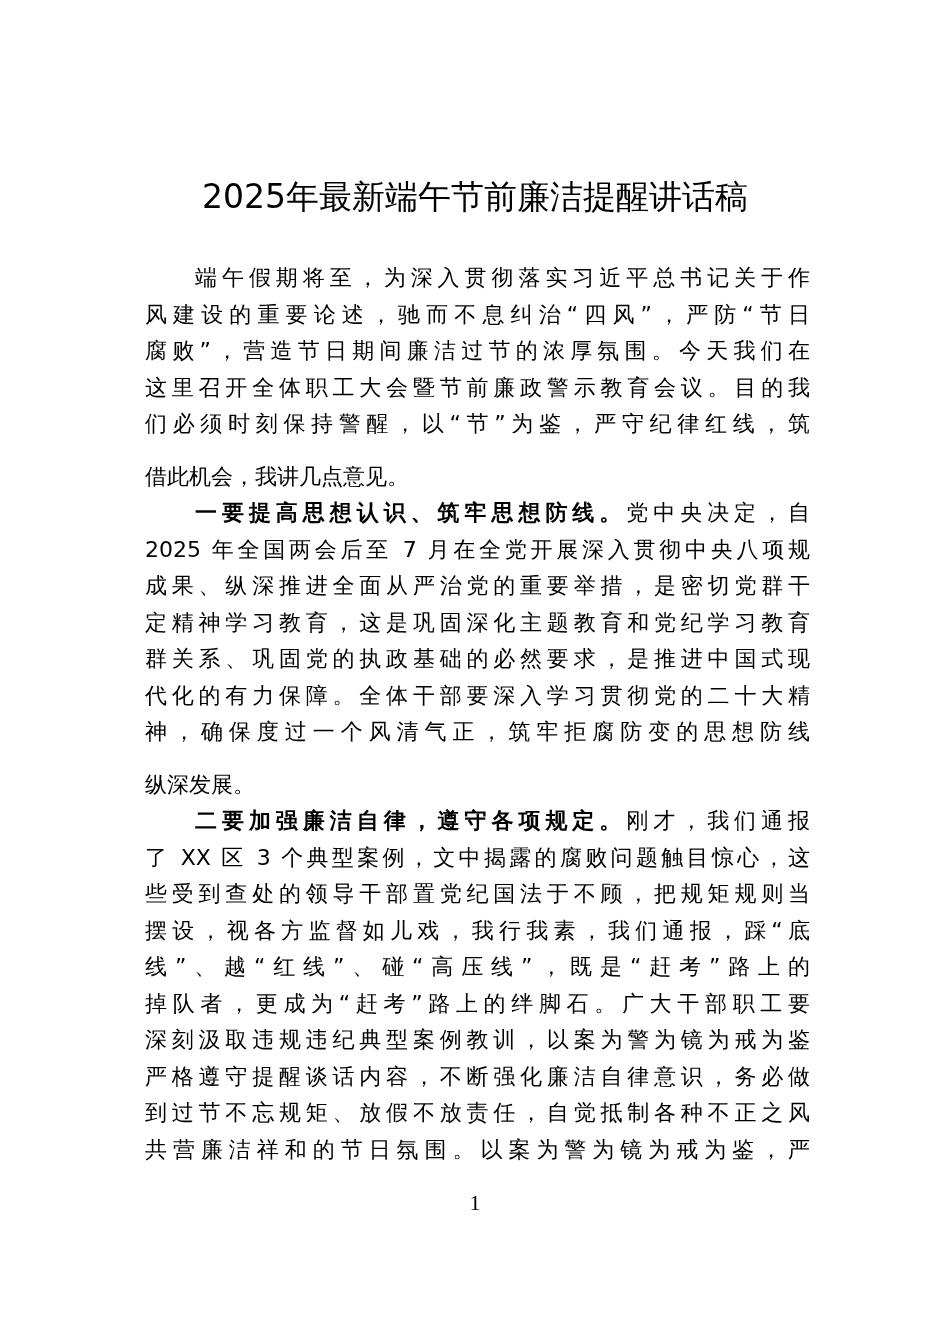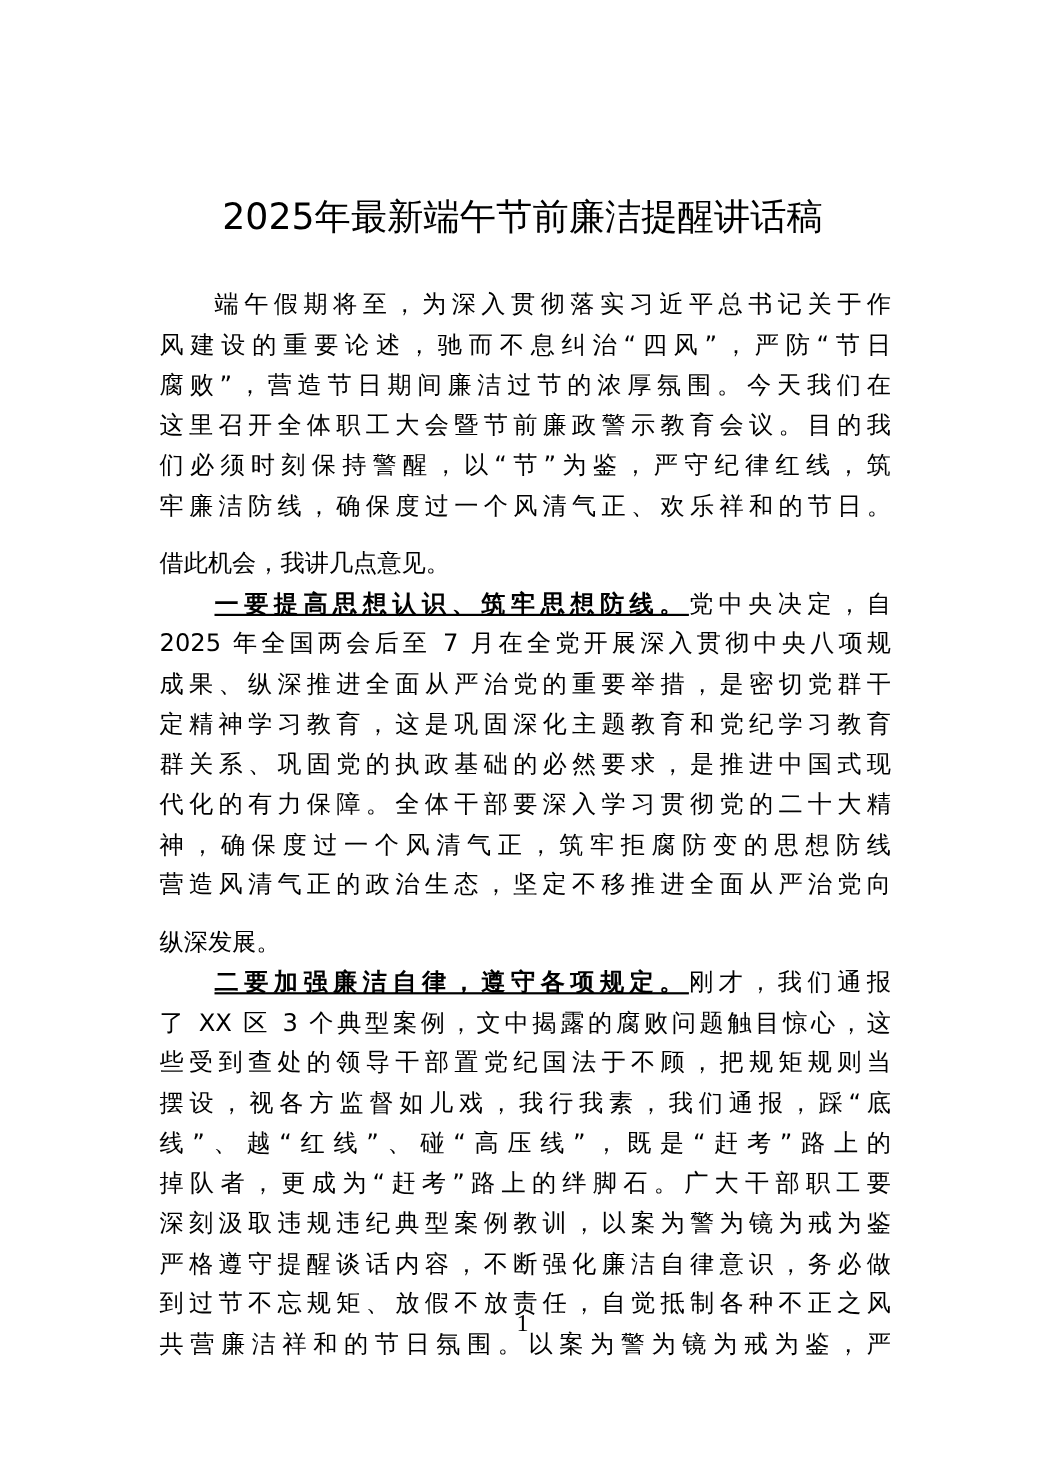--- a/index.html
+++ b/index.html
@@ -51,21 +51,20 @@
     .line.last {
       text-align: left;
       text-align-last: left;
       margin-top: 16px;
     }
     .line.indent {
       padding-left: 50px;
     }
     .bold {
       font-weight: bold;
-      text-decoration: underline;
     }
     .page-number {
       position: absolute;
       left: 0;
       top: 1188px;
       width: 950px;
       text-align: center;
       font-size: 22px;
       line-height: 30px;
       font-family: "Liberation Serif", serif;
@@ -79,33 +78,31 @@
   <div class="title">2025年最新端午节前廉洁提醒讲话稿</div>
 
   <div class="body-text">
 
     <div>
       <span class="line indent">端午假期将至，为深入贯彻落实习近平总书记关于作</span>
       <span class="line">风建设的重要论述，驰而不息纠治“四风”，严防“节日</span>
       <span class="line">腐败”，营造节日期间廉洁过节的浓厚氛围。今天我们在</span>
       <span class="line">这里召开全体职工大会暨节前廉政警示教育会议。目的我</span>
       <span class="line">们必须时刻保持警醒，以“节”为鉴，严守纪律红线，筑</span>
-      <span class="line">牢廉洁防线，确保度过一个风清气正、欢乐祥和的节日。</span>
       <span class="line last">借此机会，我讲几点意见。</span>
     </div>
 
     <div>
       <span class="line indent"><span class="bold">一要提高思想认识、筑牢思想防线。</span><span>党中央决定，自</span></span>
       <span class="line">2025 年全国两会后至 7 月在全党开展深入贯彻中央八项规</span>
       <span class="line">成果、纵深推进全面从严治党的重要举措，是密切党群干</span>
       <span class="line">定精神学习教育，这是巩固深化主题教育和党纪学习教育</span>
       <span class="line">群关系、巩固党的执政基础的必然要求，是推进中国式现</span>
       <span class="line">代化的有力保障。全体干部要深入学习贯彻党的二十大精</span>
       <span class="line">神，确保度过一个风清气正，筑牢拒腐防变的思想防线</span>
-      <span class="line">营造风清气正的政治生态，坚定不移推进全面从严治党向</span>
       <span class="line last">纵深发展。</span>
     </div>
 
     <div>
       <span class="line indent"><span class="bold">二要加强廉洁自律，遵守各项规定。</span><span>刚才，我们通报</span></span>
       <span class="line">了 XX 区 3 个典型案例，文中揭露的腐败问题触目惊心，这</span>
       <span class="line">些受到查处的领导干部置党纪国法于不顾，把规矩规则当</span>
       <span class="line">摆设，视各方监督如儿戏，我行我素，我们通报，踩“底</span>
       <span class="line">线”、越“红线”、碰“高压线”，既是“赶考”路上的</span>
       <span class="line">掉队者，更成为“赶考”路上的绊脚石。广大干部职工要</span>

